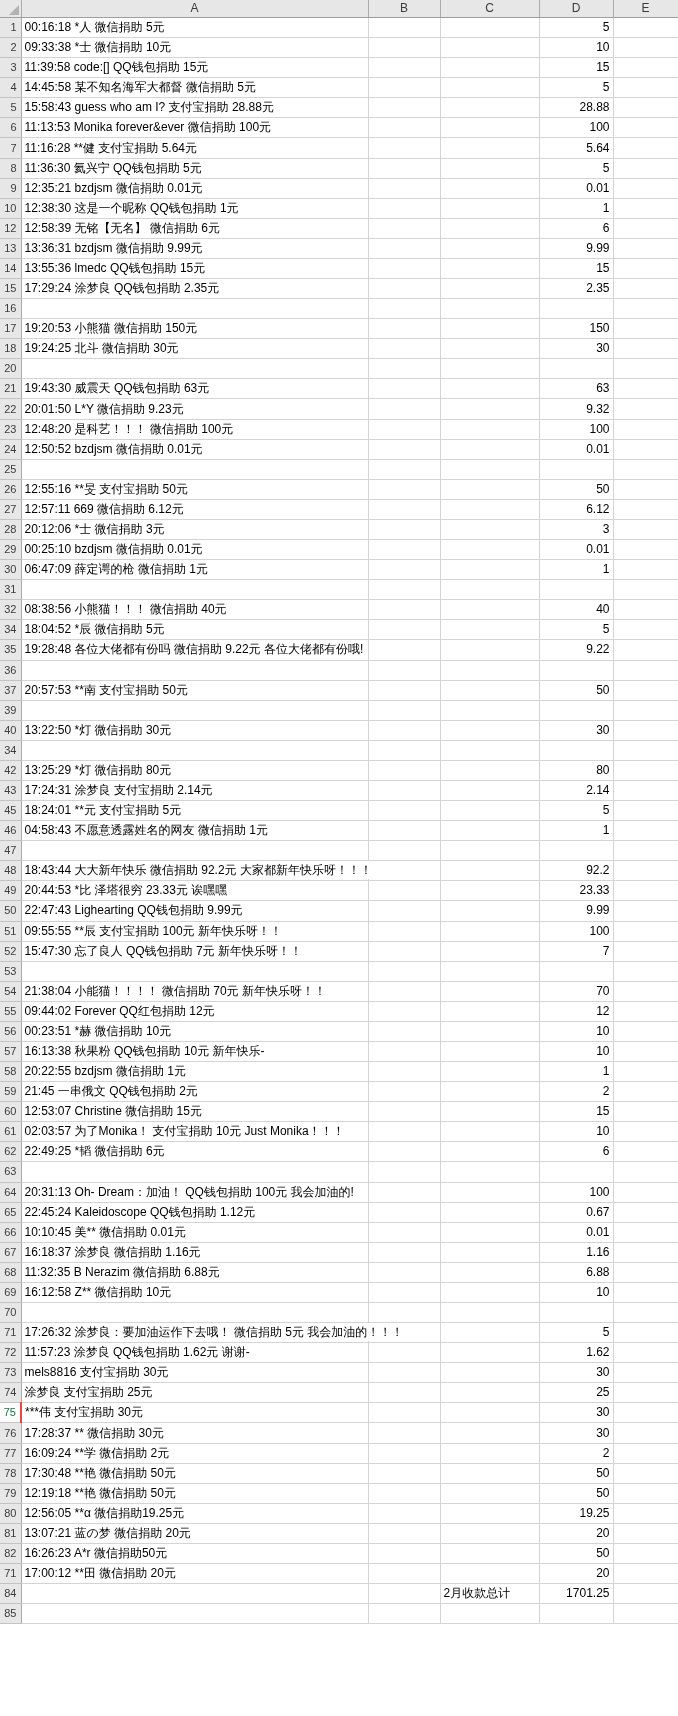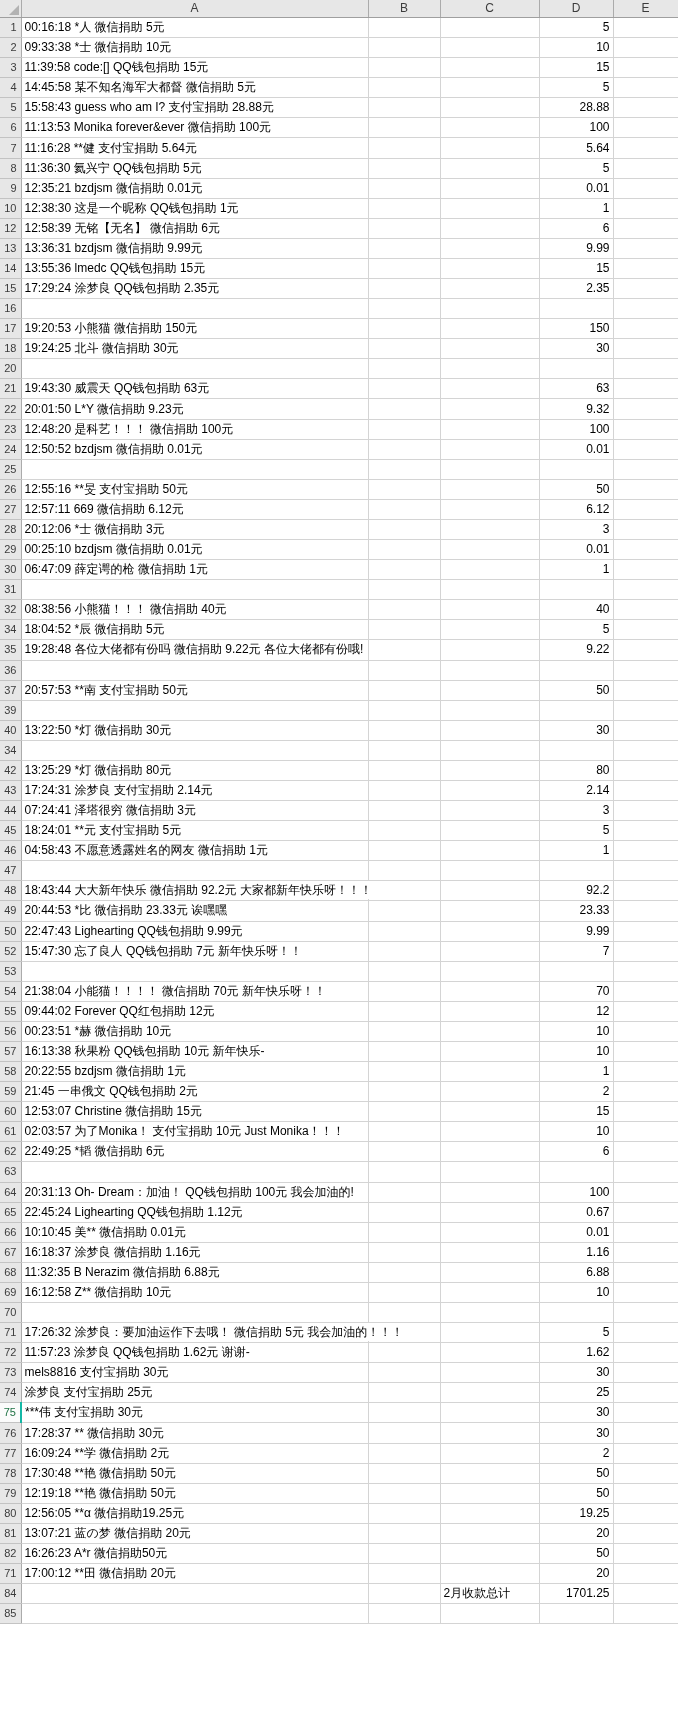--- a/index.html
+++ b/index.html
@@ -23,21 +23,21 @@
   tbody td{
     height:19.08px;line-height:19px;font-size:12px;color:#000;
     border-right:1px solid #d4d4d4;border-bottom:1px solid #d4d4d4;
     white-space:nowrap;
   }
   tbody td.rh{
     background:#e7e7e7;border-right:1px solid #ababab;border-bottom:1px solid #c3c3c3;
     color:#3c3c3c;font-size:11px;text-align:right;padding-right:4px;line-height:19px;
   }
   tr.active-row td.rh{
-    background:#fbfbfb;color:#1f7244;border-right:2px solid #14b8a6;
+    background:#fbfbfb;color:#1f7244;border-right:2px solid #ef4444;
   }
   td.ca{padding-left:3px;}
   td.ca .spill{
     position:relative;z-index:2;display:inline-block;background:#ffffff;
     padding-right:3px;line-height:18px;white-space:nowrap;
   }
   td.cc{padding-left:3px;}
   td.cd{text-align:right;padding-right:3px;}
 </style>
 </head>
@@ -372,28 +372,20 @@
         </tr>
         <tr>
           <td class="rh">43</td>
           <td class="ca"><span class="spill">17:24:31 涂梦良 支付宝捐助 2.14元</span></td>
           <td class="cb"></td>
           <td class="cc"></td>
           <td class="cd">2.14</td>
           <td class="ce"></td>
         </tr>
         <tr>
-          <td class="rh">44</td>
-          <td class="ca"><span class="spill">07:24:41 泽塔很穷 微信捐助 3元</span></td>
-          <td class="cb"></td>
-          <td class="cc"></td>
-          <td class="cd">3</td>
-          <td class="ce"></td>
-        </tr>
-        <tr>
           <td class="rh">45</td>
           <td class="ca"><span class="spill">18:24:01 **元 支付宝捐助 5元</span></td>
           <td class="cb"></td>
           <td class="cc"></td>
           <td class="cd">5</td>
           <td class="ce"></td>
         </tr>
         <tr>
           <td class="rh">46</td>
           <td class="ca"><span class="spill">04:58:43 不愿意透露姓名的网友 微信捐助 1元</span></td>
@@ -413,35 +405,43 @@
         <tr>
           <td class="rh">48</td>
           <td class="ca"><span class="spill">18:43:44 大大新年快乐 微信捐助 92.2元 大家都新年快乐呀！！！</span></td>
           <td class="cb"></td>
           <td class="cc"></td>
           <td class="cd">92.2</td>
           <td class="ce"></td>
         </tr>
         <tr>
           <td class="rh">49</td>
-          <td class="ca"><span class="spill">20:44:53 *比 微信捐助 23.33元 诶嘿嘿</span></td>
+          <td class="ca"><span class="spill">20:44:53 *比 泽塔很穷 23.33元 诶嘿嘿</span></td>
           <td class="cb"></td>
           <td class="cc"></td>
           <td class="cd">23.33</td>
           <td class="ce"></td>
         </tr>
         <tr>
           <td class="rh">50</td>
           <td class="ca"><span class="spill">22:47:43 Lighearting QQ钱包捐助 9.99元</span></td>
           <td class="cb"></td>
           <td class="cc"></td>
           <td class="cd">9.99</td>
           <td class="ce"></td>
         </tr>
         <tr>
+          <td class="rh">51</td>
+          <td class="ca"><span class="spill">09:55:55 **辰 支付宝捐助 100元 新年快乐呀！！</span></td>
+          <td class="cb"></td>
+          <td class="cc"></td>
+          <td class="cd">100</td>
+          <td class="ce"></td>
+        </tr>
+        <tr>
           <td class="rh">52</td>
           <td class="ca"><span class="spill">15:47:30 忘了良人 QQ钱包捐助 7元 新年快乐呀！！</span></td>
           <td class="cb"></td>
           <td class="cc"></td>
           <td class="cd">7</td>
           <td class="ce"></td>
         </tr>
         <tr>
           <td class="rh">53</td>
           <td class="ca"></td>
@@ -533,21 +533,21 @@
         <tr>
           <td class="rh">64</td>
           <td class="ca"><span class="spill">20:31:13 Oh- Dream：加油！ QQ钱包捐助 100元 我会加油的!</span></td>
           <td class="cb"></td>
           <td class="cc"></td>
           <td class="cd">100</td>
           <td class="ce"></td>
         </tr>
         <tr>
           <td class="rh">65</td>
-          <td class="ca"><span class="spill">22:45:24 Lighearting QQ钱包捐助 1.12元</span></td>
+          <td class="ca"><span class="spill">22:45:24 Kaleidoscope QQ钱包捐助 1.12元</span></td>
           <td class="cb"></td>
           <td class="cc"></td>
           <td class="cd">0.67</td>
           <td class="ce"></td>
         </tr>
         <tr>
           <td class="rh">66</td>
           <td class="ca"><span class="spill">10:10:45 美** 微信捐助 0.01元</span></td>
           <td class="cb"></td>
           <td class="cc"></td>

